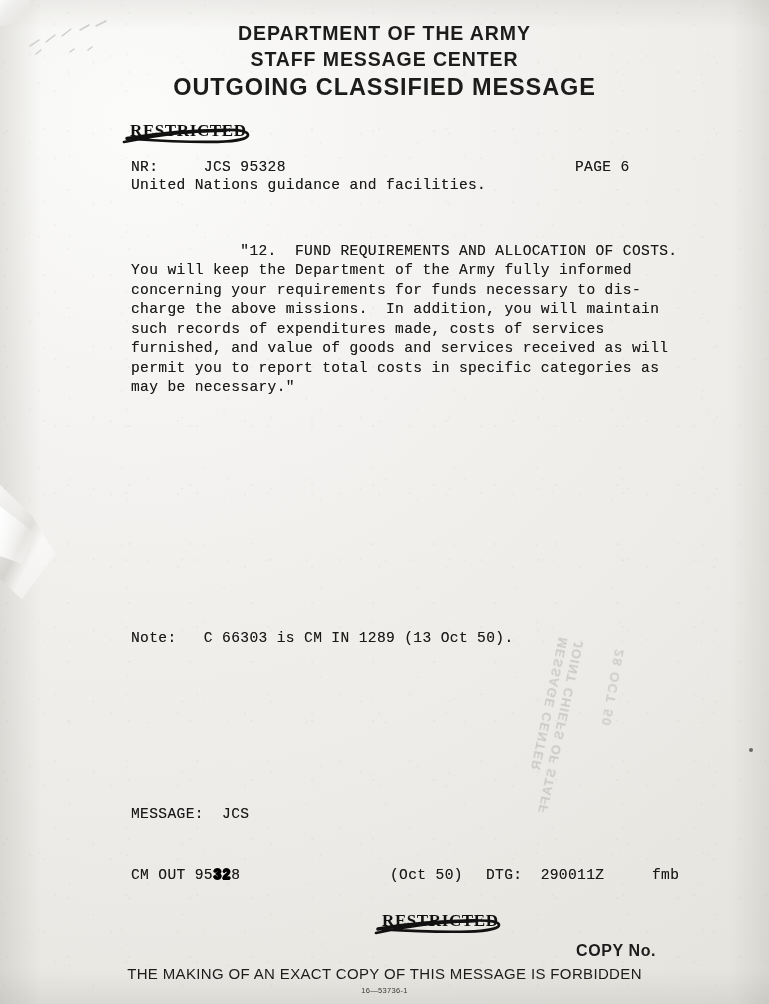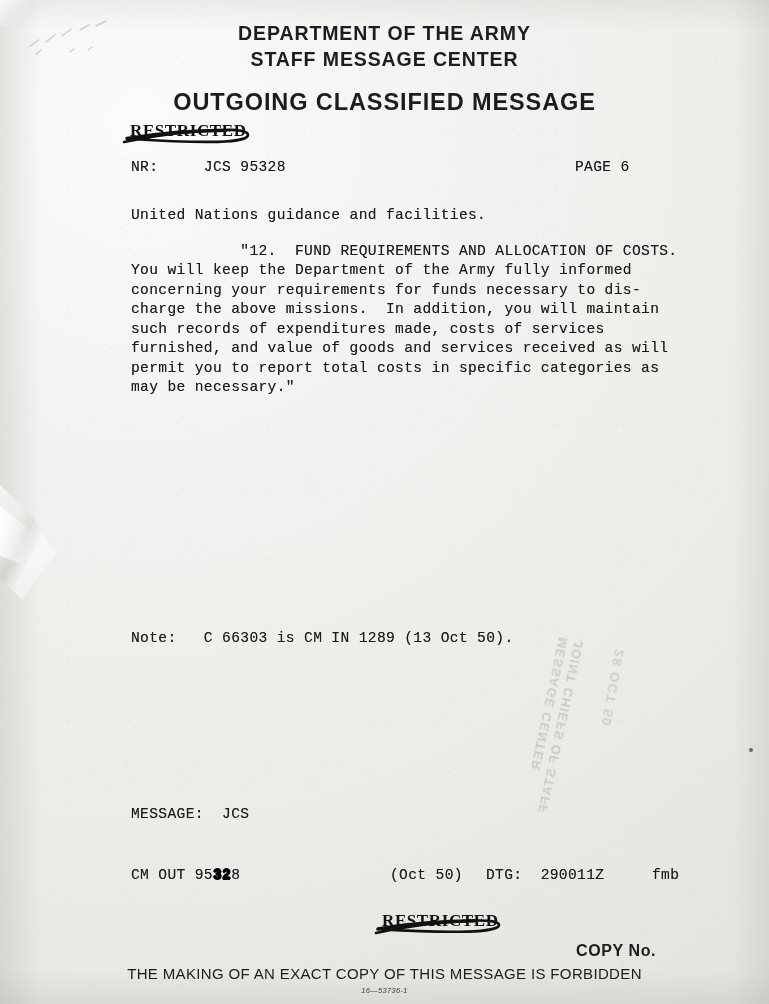--- a/index.html
+++ b/index.html
@@ -95,37 +95,37 @@
     pointer-events: none;
   }
   .masthead div {
     font-weight: 700;
     letter-spacing: .9px;
     color: #1c1c1c;
     line-height: 1.34;
   }
   .mast-1 { font-size: 19.5px; }
   .mast-2 { font-size: 19.5px; }
-  .mast-3 { font-size: 23.5px; letter-spacing: 1.1px; margin-top: 15px; }
+  .mast-3 { font-size: 23.5px; letter-spacing: 1.1px; margin-top: 0; }
 
   
   .tw {
     position: absolute;
     font-family: "Liberation Mono", "DejaVu Sans Mono", monospace;
     font-size: 14.6px;
     line-height: 19.5px;
     letter-spacing: .35px;
     color: #1a1a1a;
     white-space: pre;
     text-shadow: 0 0 .6px rgba(26,26,26,.5);
   }
 
   .nr-line    { left: 131px; top: 158px; }
   .page-no    { left: 575px; top: 158px; }
-  .cont-line  { left: 131px; top: 206px; }
+  .cont-line  { left: 131px; top: 176px; }
   .body-para  { left: 131px; top: 222px; }
   .note-line  { left: 131px; top: 629px; }
   .origin     { left: 131px; top: 805px; }
   .distr      { left: 131px; top: 835px; }
   .cmout      { left: 131px; top: 866px; text-align: center; }
   .cmout-mid  { left: 390px; top: 866px; font-family: Liberation Mono, monospace; }
   .cmout-dtg  { left: 486px; top: 866px; }
   .cmout-op   { left: 652px; top: 866px; }
 
   
@@ -249,21 +249,20 @@
     color: #1c1c1c;
   }
   .formno {
     position: absolute;
     left: 0; right: 0;
     top: 986px;
     text-align: center;
     font-size: 7.5px;
     letter-spacing: .3px;
     color: #3a3a3a;
-    font-style: italic;
   }
 </style>
 </head>
 <body>
 
 <div class="page">
 
   <div class="paper-base"></div>
   <div class="paper-noise"></div>
   <div class="edge-shade"></div>

